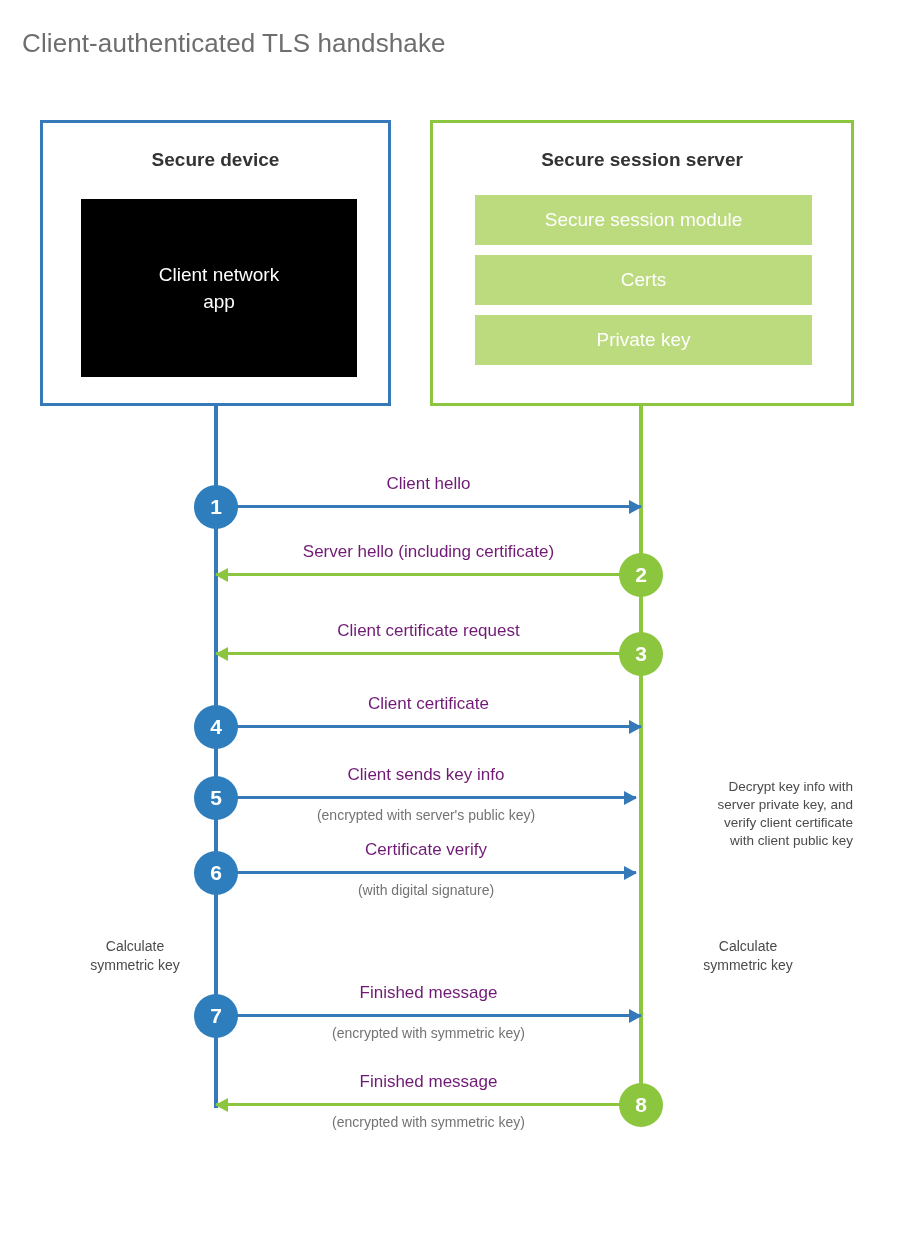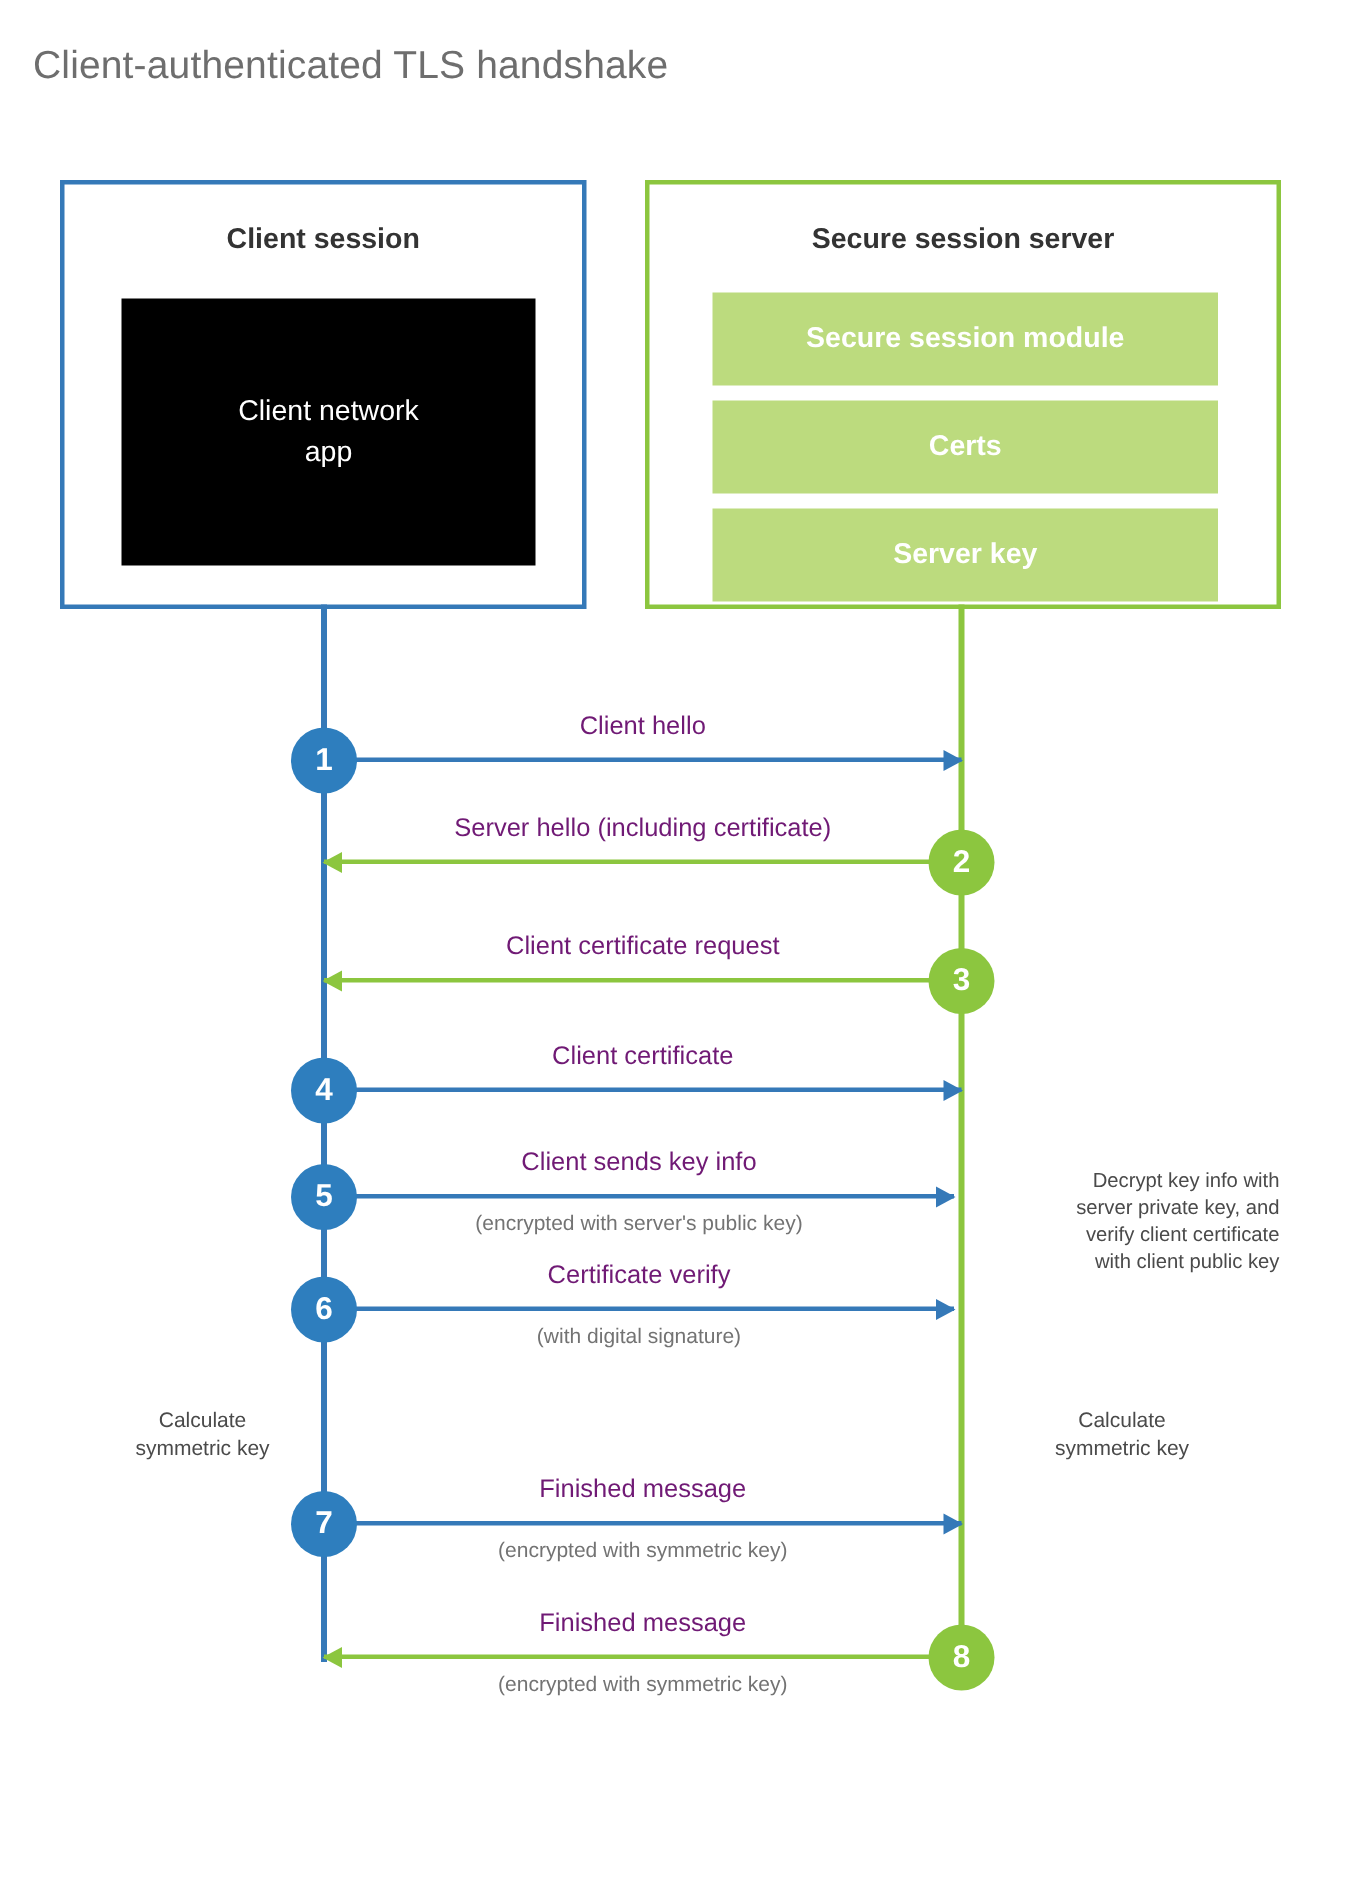--- a/index.html
+++ b/index.html
@@ -83,30 +83,29 @@
     white-space: pre-line;
   }
 
   .server-rows {
     position: absolute;
     left: 42px;
     top: 72px;
     width: 337px;
   }
   .server-row {
-    height: 62px;
+    height: 50px;
     margin-bottom: 10px;
     background: #bcdb7e;
     color: #ffffff;
     font-size: 19px;
     display: flex;
     align-items: center;
     justify-content: center;
     text-align: center;
-    font-weight: bold;
   }
 
   
   .lifeline {
     position: absolute;
     width: 4px;
   }
   .lifeline.client-lifeline {
     left: 214px;
     top: 403px;
@@ -223,31 +222,31 @@
   }
 </style>
 </head>
 <body>
 
 <div id="diagram-root">
 
   <div class="title">Client-authenticated TLS handshake</div>
 
   <div class="actor-box client">
-    <div class="actor-title">Client session</div>
+    <div class="actor-title">Secure device</div>
     <div class="client-app-block">Client network
 app</div>
   </div>
 
   <div class="actor-box server">
     <div class="actor-title">Secure session server</div>
     <div class="server-rows">
       <div class="server-row">Secure session module</div>
       <div class="server-row">Certs</div>
-      <div class="server-row">Server key</div>
+      <div class="server-row">Private key</div>
     </div>
   </div>
 
   <div class="lifeline client-lifeline"></div>
   <div class="lifeline server-lifeline"></div>
 
   <div class="msg" style="top:507px;">
     <div class="msg-label">Client hello</div>
     <div class="msg-line blue" style="width:425px;"></div>
     <div class="arrowhead right blue"></div>

